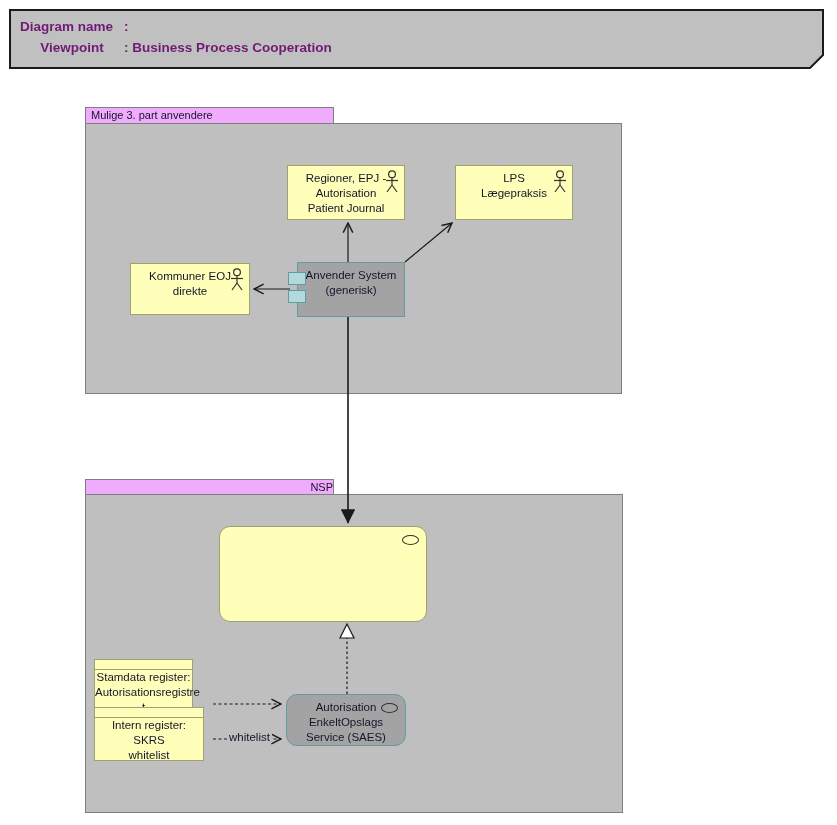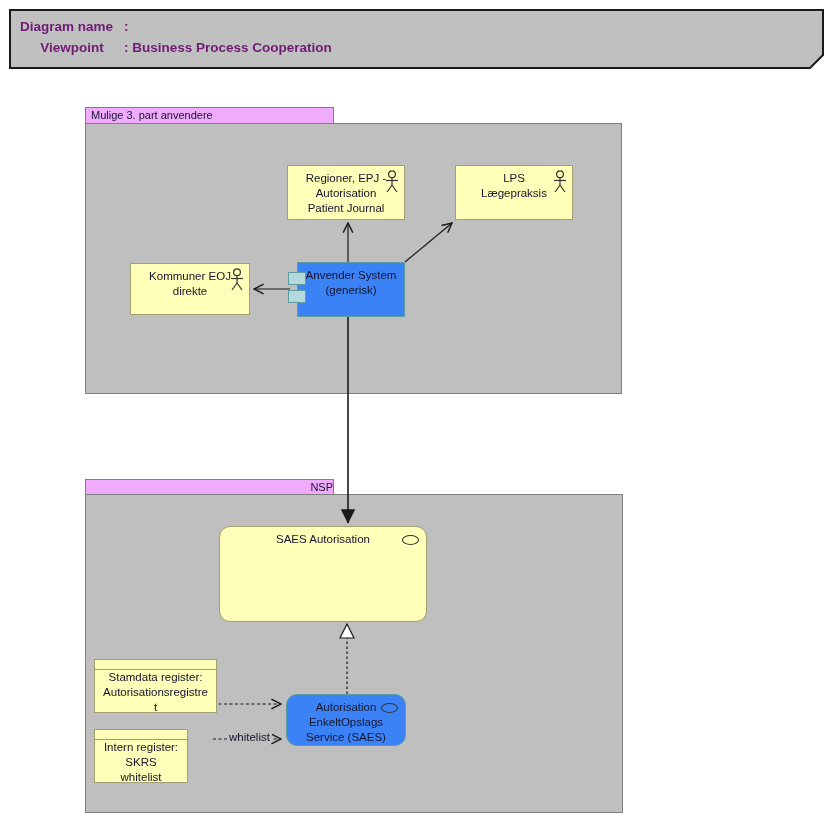--- a/index.html
+++ b/index.html
@@ -21,40 +21,40 @@
 
   
   #relations { position:absolute; left:0; top:0; z-index:2; pointer-events:none; }
   .edge-label { position:absolute; font-size:11.5px; color:#15152b; background:#BFBFBF;
                 padding:0 2px; z-index:2; }
 
   
   .node { position:absolute; z-index:3; text-align:center; color:#15152b;
           font-size:11.5px; line-height:15px; }
   .box-yellow  { background:#FFFFB9; border:1px solid #A0A070; }
-  .box-cyan    { background:#3b82f6; border:1px solid #5F9EA0; }
+  .box-cyan    { background:#a3a3a3; border:1px solid #5F9EA0; }
   .rounded     { border-radius:11px; }
   .node .pad   { padding-top:5px; }
 
   .actor-icon   { position:absolute; top:4px; right:5px; }
   .service-icon { position:absolute; top:8px; right:7px; width:17px; height:10px;
                   border:1.3px solid #333; border-radius:50%/50%; background:transparent; }
   .nub { position:absolute; width:18px; height:13px; background:#B4D8DC;
          border:1px solid #5F9EA0; left:-10px; z-index:4; }
   .obj-band { height:10px; border-bottom:1px solid #A0A070; }
 
   
   #node-regioner { left:287px; top:165px; width:118px; height:55px; }
   #node-lps      { left:455px; top:165px; width:118px; height:55px; }
   #node-kommuner { left:130px; top:263px; width:120px; height:52px; }
   #node-anvender { left:297px; top:262px; width:108px; height:55px; }
   #node-saes-business { left:219px; top:526px; width:208px; height:96px; }
   #node-saes-app      { left:286px; top:694px; width:120px; height:52px; }
-  #node-stamdata { left:94px;  top:659px; width:123px; height:54px; }
-  #node-intern   { left:94px;  top:729px; width:94px; height:54px;text-align:center; }
+  #node-stamdata { left:94px;  top:659px; width:99px; height:54px; }
+  #node-intern   { left:94px;  top:707px; width:110px; height:54px;text-align:center; }
 </style>
 </head>
 <body>
 
 <div id="canvas">
 
   <svg id="title-note" width="837" height="80">
     <polygon points="10,10 823,10 823,55 810,68 10,68" fill="#C0C0C0" stroke="#1a1a1a" stroke-width="2"></polygon>
   </svg>
   <div class="title-text" id="title-line1">
@@ -147,21 +147,20 @@
     <div class="nub" style="top:27px;"></div>
     <div class="pad">
       <div>Anvender System</div>
       <div>(generisk)</div>
     </div>
   </div>
 
   <div class="node box-yellow rounded" id="node-saes-business">
     <div class="service-icon"></div>
     <div class="pad">
-      <div>SAES Autorisation</div>
     </div>
   </div>
 
   <div class="node box-cyan rounded" id="node-saes-app">
     <div class="service-icon"></div>
     <div class="pad">
       <div>Autorisation</div>
       <div>EnkeltOpslags</div>
       <div>Service (SAES)</div>
     </div>

